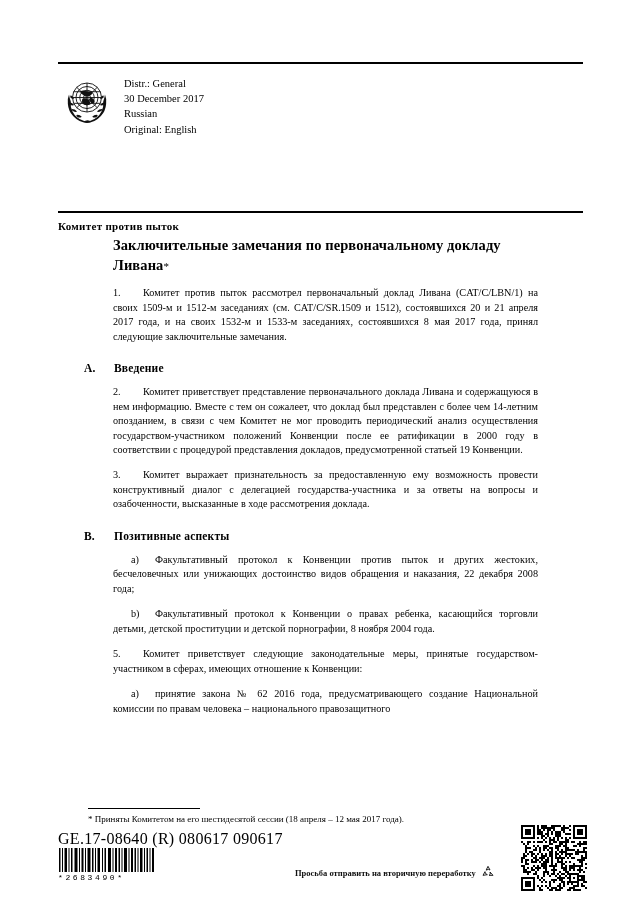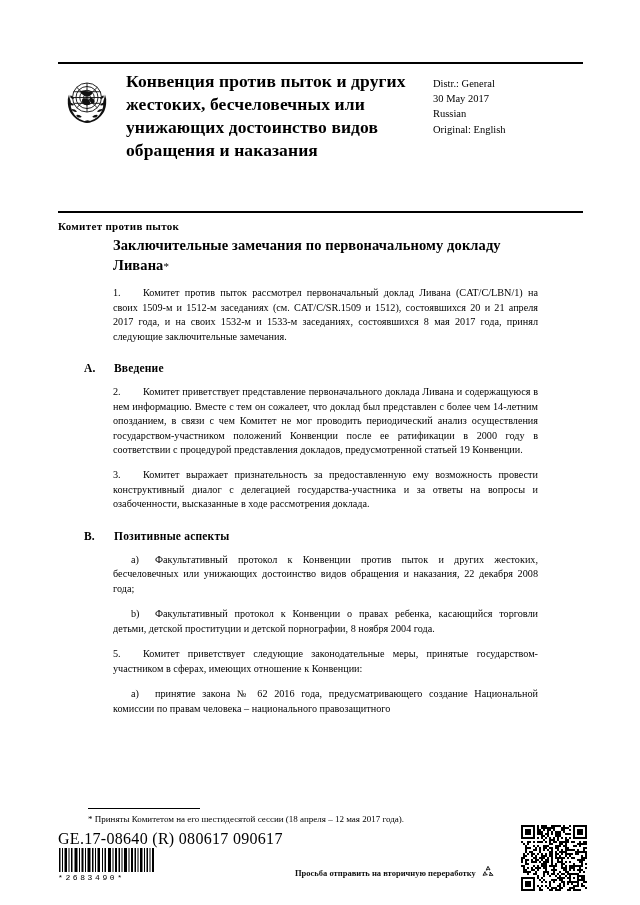--- a/index.html
+++ b/index.html
@@ -254,24 +254,23 @@
           <path d="M20 52 q5 1 8 5 q-4 2 -7 -1 q-2 -2 -1 -4z"></path>
           <path d="M80 52 q-5 1 -8 5 q4 2 7 -1 q2 -2 1 -4z"></path>
           <path d="M24 64 q5 0 9 4 q-4 2 -8 -1 q-2 -1 -1 -3z"></path>
           <path d="M76 64 q-5 0 -9 4 q4 2 8 -1 q2 -1 1 -3z"></path>
           <path d="M32 74 q5 -1 9 3 q-4 3 -8 0 q-2 -1 -1 -3z"></path>
           <path d="M68 74 q-5 -1 -9 3 q4 3 8 0 q2 -1 1 -3z"></path>
           <path d="M44 86 q3 -3 7 -3 q4 0 6 3 q-6 2 -13 0z"></path>
         </g>
       </svg>
     </div>
-    <div class="doc-title">Конвенция против пыток и других жестоких, бесчеловечных или унижающих достоинство видов обращения и наказания</div>
     <div class="distr">
       <div>Distr.: General</div>
-      <div>30 May 2017</div>
+      <div>30 December 2017</div>
       <div>Russian</div>
       <div>Original: English</div>
     </div>
   </div>
 
   <div class="rule-mid"></div>
 
   <div class="committee">Комитет против пыток</div>
 
   <div class="content">

